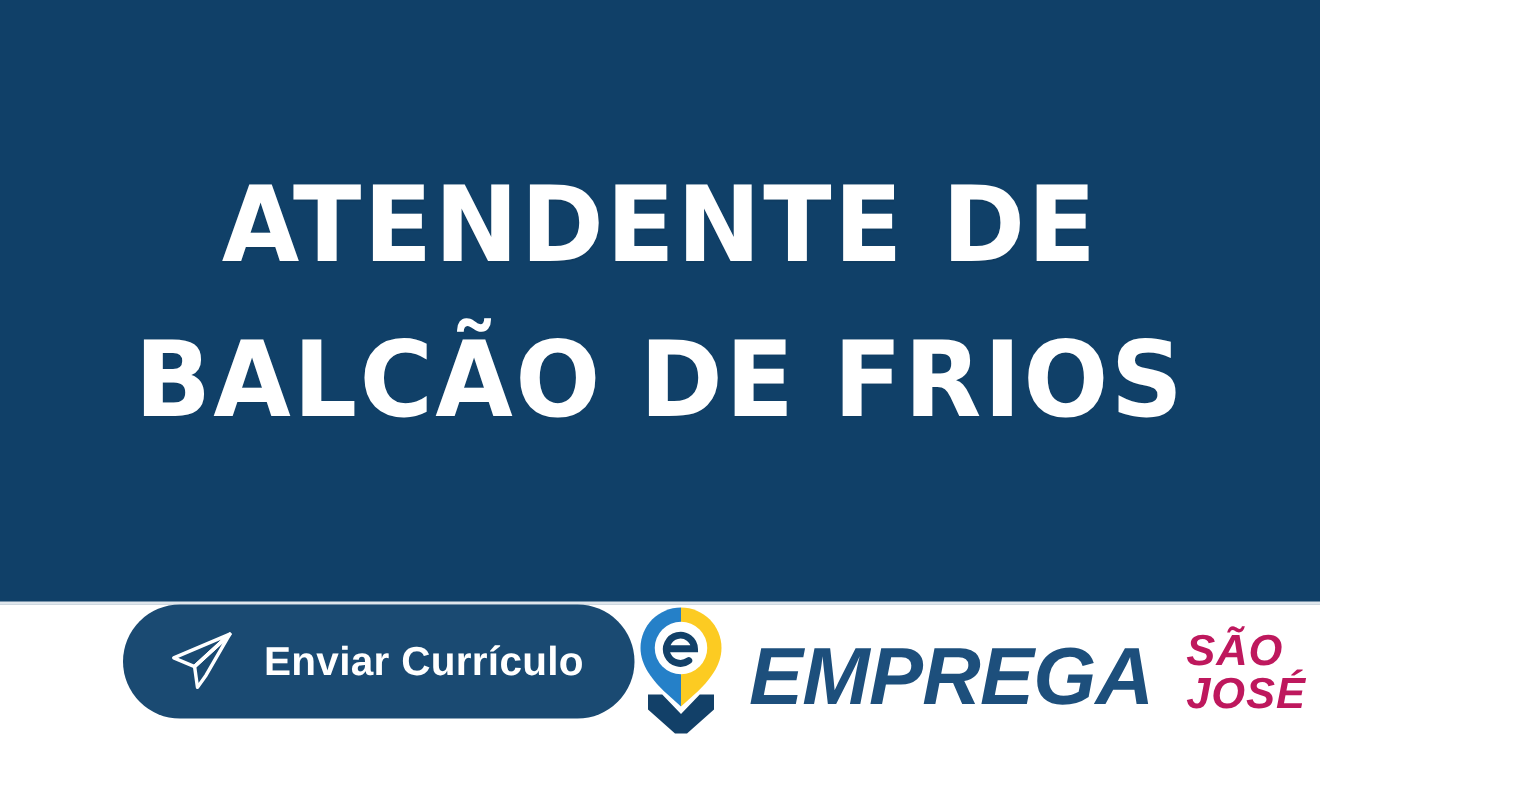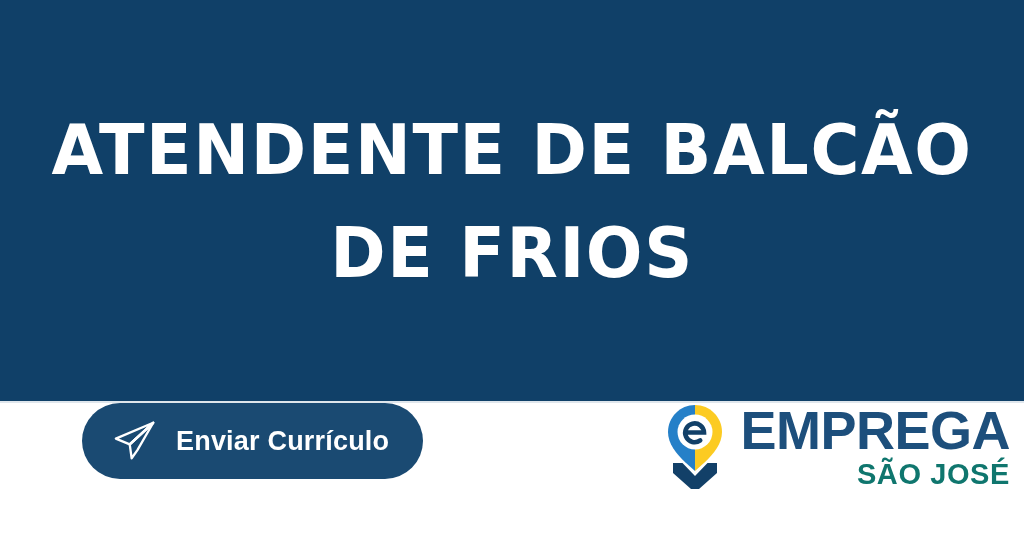--- a/index.html
+++ b/index.html
@@ -11,21 +11,21 @@
     width: 1024px;
     height: 536px;
     overflow: hidden;
     background: #ffffff;
     font-family: "Liberation Sans", "DejaVu Sans", sans-serif;
     -webkit-font-smoothing: antialiased;
   }
 
   .card {
     position: relative;
-    width: 1024px;
+    width: 880px;
     height: 536px;
     display: flex;
     flex-direction: column;
     background: #ffffff;
   }
 
   
   .hero {
     position: relative;
     width: 100%;
@@ -122,40 +122,42 @@
 
   .brand-pin {
     width: 62px;
     height: 88px;
     flex: 0 0 auto;
     display: block;
   }
 
   .brand-words {
     display: flex;
-    flex-direction: column;
+    flex-direction: row;
     align-items: flex-end;
     line-height: 1;
+    font-style: italic;
   }
 
   .brand-main {
     font-size: 54px;
     font-weight: 700;
     letter-spacing: -0.5px;
     color: #1d4f7c;
     line-height: 0.96;
   }
 
   .brand-sub {
     font-size: 29px;
     font-weight: 700;
     letter-spacing: 0.6px;
-    color: #0f766e;
+    color: #be185d;
     margin-top: 4px;
     line-height: 1;
+    margin-left: 22px;
   }
 </style>
 </head>
 <body>
 
 <div class="card">
 
   <header class="hero">
     <h1 class="hero-title">ATENDENTE DE BALCÃO DE FRIOS</h1>
     <div class="hero-divider"></div>

